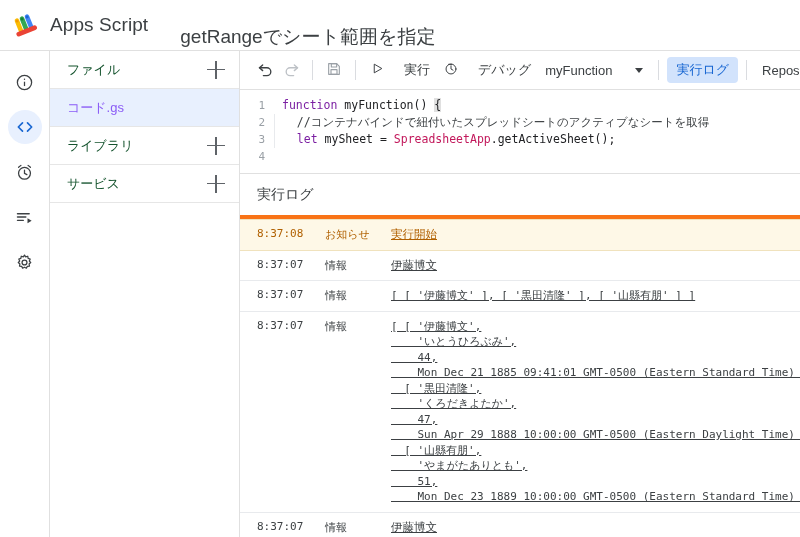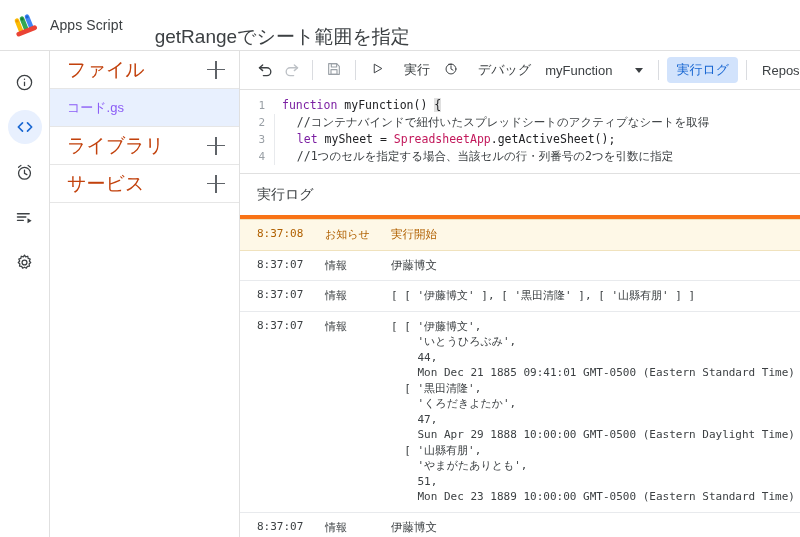--- a/index.html
+++ b/index.html
@@ -28,21 +28,21 @@
     background: #ffffff;
     padding-left: 12px;
   }
   .logo {
     width: 30px; height: 26px;
     flex: 0 0 30px;
     position: relative;
     margin-right: 8px;
   }
   .app-title {
-    font-size: 14px;
+    font-size: 19px;
     color: #3c4043;
     letter-spacing: 0.1px;
     white-space: nowrap;
   }
   .doc-title {
     font-size: 19px;
     color: #3c4043;
     margin-left: 32px;
     white-space: nowrap;
     margin-top: 24px;
@@ -82,22 +82,22 @@
     width: 190px;
     flex: 0 0 190px;
     background: #fff;
     border-right: 1px solid #e0e0e0;
     display: flex; flex-direction: column;
   }
   .tree-row {
     height: 38px;
     display: flex; align-items: center;
     padding: 0 14px 0 17px;
-    font-size: 19px;
-    color: #c2410c;
+    font-size: 13px;
+    color: #14532d;
     border-bottom: 1px solid #e6e6e6;
     cursor: pointer;
     justify-content: space-between;
   }
   .tree-row .label { white-space: nowrap; }
   .tree-row.file {
     background: #e8f0fe;
     color: #8b5cf6;
     border-bottom: 1px solid #e6e6e6;
     font-size: 13px;
@@ -254,20 +254,21 @@
   .log-level {
     flex: 0 0 66px;
     width: 66px;
     font-family: "Liberation Sans", sans-serif;
     font-size: 11px;
   }
   .log-msg {
     flex: 1 1 auto;
     white-space: pre;
     line-height: 15.5px;
+    text-decoration: underline;
   }
   .log-msg.jp { font-family: "Liberation Sans", "DejaVu Sans", sans-serif; font-size: 11.5px; }
 </style>
 </head>
 <body>
 
 <div id="app">
 
   <div class="header">
     <div class="logo">
@@ -428,21 +429,20 @@
           <div class="code-line indent">
             <span class="ln">2</span>
             <span class="code-txt"><span class="cm">  //コンテナバインドで紐付いたスプレッドシートのアクティブなシートを取得</span></span>
           </div>
           <div class="code-line indent">
             <span class="ln">3</span>
             <span class="code-txt"><span class="kw">  let </span><span class="pn">mySheet = </span><span class="cls">SpreadsheetApp</span><span class="pn">.getActiveSheet();</span></span>
           </div>
           <div class="code-line indent">
             <span class="ln">4</span>
-            <span class="code-txt"><span class="cm">  //1つのセルを指定する場合、当該セルの行・列番号の2つを引数に指定</span></span>
           </div>
         </div>
 
       <div class="logpanel">
         <div class="log-title">実行ログ</div>
         <div class="log-rows" id="log-rows">
             <div class="log-row notice">
               <span class="log-time">8:37:08</span>
               <span class="log-level">お知らせ</span>
               <span class="log-msg jp">実行開始</span>

